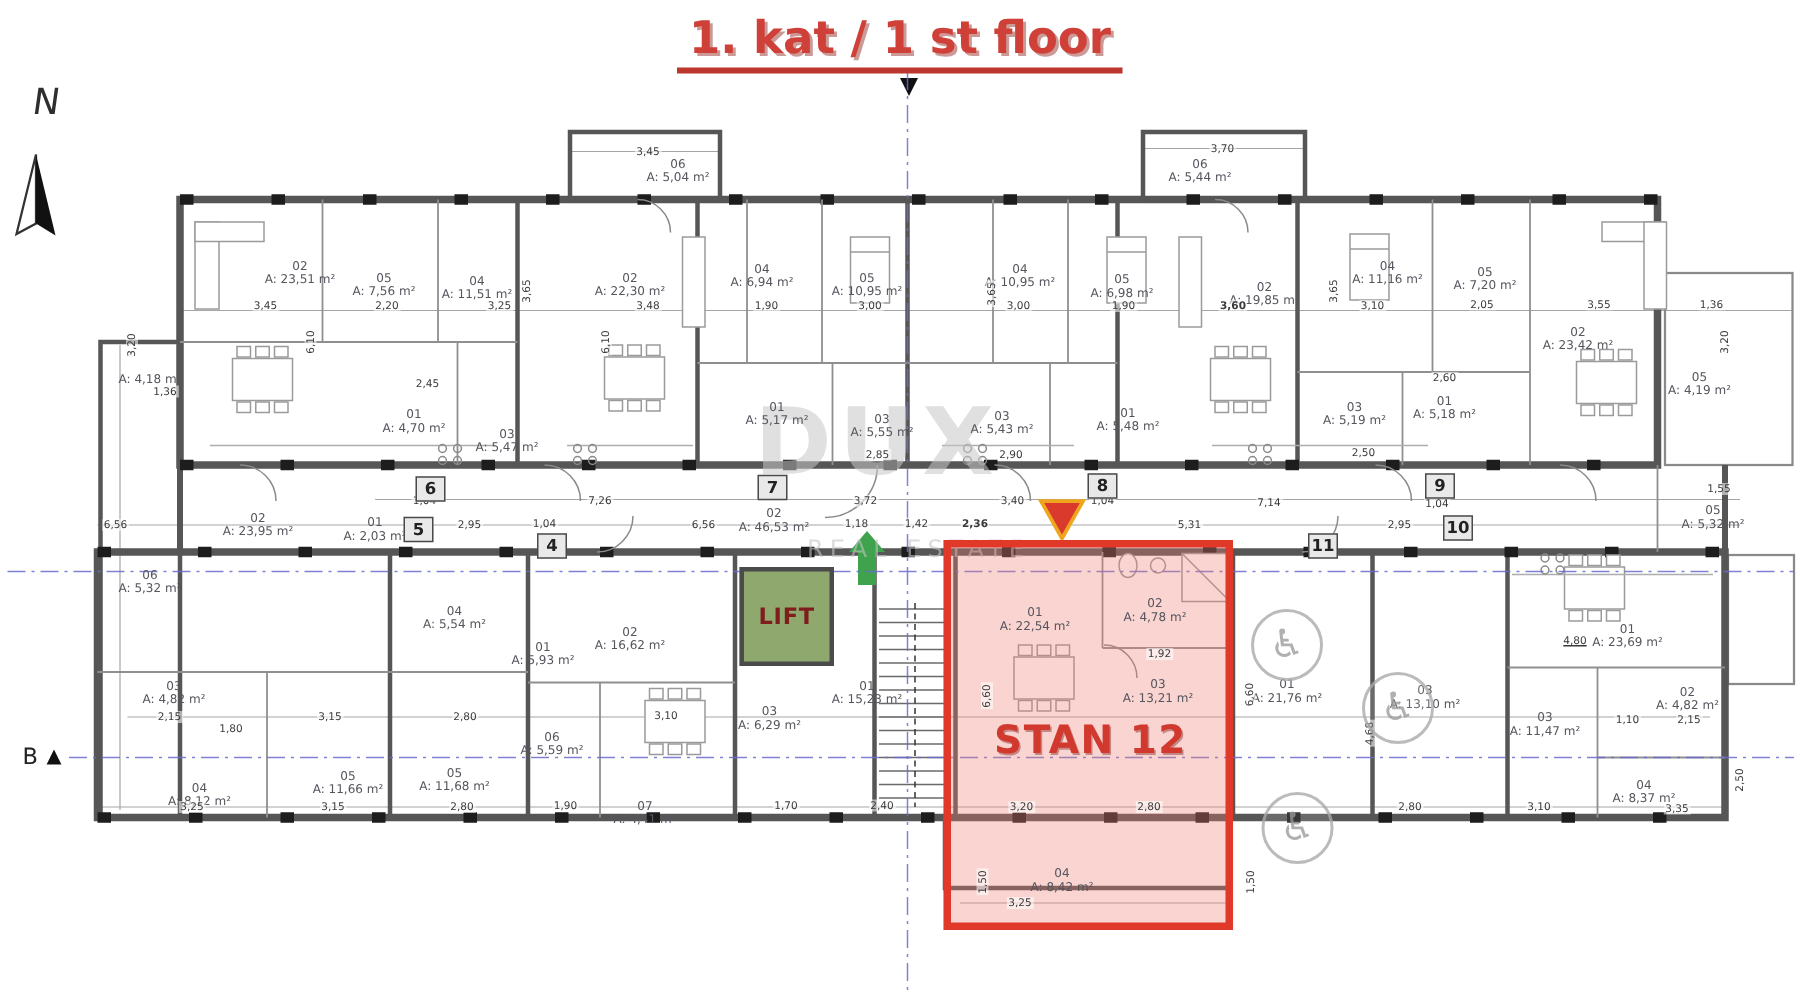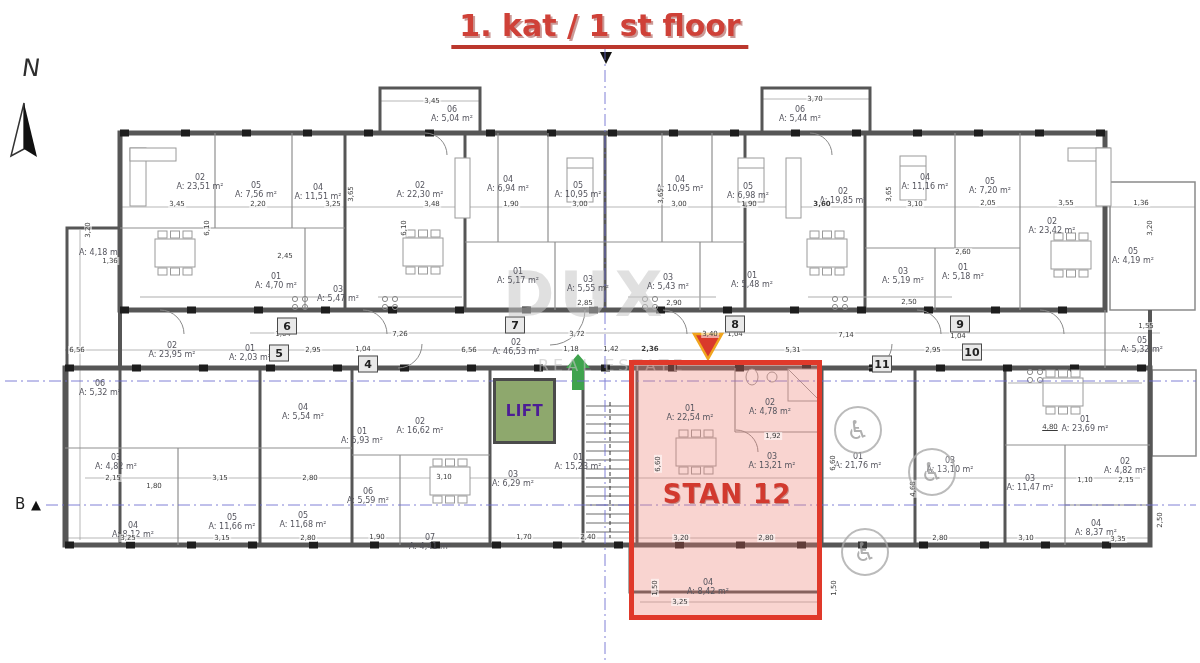--- a/index.html
+++ b/index.html
@@ -4,21 +4,21 @@
 <style>
   html,body{margin:0;padding:0;background:#fff;}
   #stage{position:relative;width:1200px;height:663px;background:#fff;overflow:hidden;
          font-family:"DejaVu Sans","Liberation Sans",sans-serif;}
   svg{position:absolute;left:0;top:0;z-index:1;}
   .wm{position:absolute;z-index:2;color:#c8c8c8;font-weight:bold;}
   #wm1{left:503px;top:258px;font-size:62px;letter-spacing:5px;opacity:.55;}
   #wm2{left:538px;top:356px;font-size:16px;letter-spacing:4px;opacity:.6;font-weight:normal;color:#c4c4c4;}
   #lift-box{position:absolute;z-index:2;left:493px;top:378px;width:57px;height:60px;
             background:#8ea86d;border:3px solid #4b4b4b;display:flex;align-items:center;justify-content:center;
-            color:#4c1d95;font-weight:bold;font-size:15px;letter-spacing:.5px;}
+            color:#7f1d1d;font-weight:bold;font-size:15px;letter-spacing:.5px;}
   #stan-overlay{position:absolute;z-index:3;left:629px;top:360px;width:193px;height:260px;
             background:rgba(238,123,112,.33);border:5px solid #e0392a;box-sizing:border-box;}
   #stan-label{position:absolute;z-index:4;left:727px;top:494px;transform:translate(-50%,-50%);
             font-size:26px;font-weight:bold;color:#d2392e;letter-spacing:1px;
             text-shadow:1px 1px 0 rgba(120,20,15,.4);white-space:nowrap;}
   #labels{position:absolute;left:0;top:0;width:1200px;height:663px;z-index:4;}
   .room-label{position:absolute;transform:translate(-50%,-50%);text-align:center;color:#55555e;
             font-size:8px;line-height:1.15;white-space:nowrap;}
   .room-label .num{display:block;}
   .dim-label{position:absolute;transform:translate(-50%,-50%);font-size:7px;color:#3a3a3a;
@@ -321,21 +321,21 @@
       <div class="dim-label" style="left: 110px; top: 261px;">1,36</div>
       <div class="dim-label" style="left: 400px; top: 334px;">7,26</div>
       <div class="dim-label" style="left: 283px; top: 334px;">1,04</div>
       <div class="dim-label" style="left: 313px; top: 350px;">2,95</div>
       <div class="dim-label" style="left: 363px; top: 349px;">1,04</div>
       <div class="dim-label" style="left: 469px; top: 350px;">6,56</div>
       <div class="dim-label" style="left: 577px; top: 334px;">3,72</div>
       <div class="dim-label" style="left: 571px; top: 349px;">1,18</div>
       <div class="dim-label" style="left: 611px; top: 349px;">1,42</div>
       <div class="dim-label" style="left: 650px; top: 349px; font-weight: bold;">2,36</div>
-      <div class="dim-label" style="left: 710px; top: 334px;">3,40</div>
+      <div class="dim-label" style="left: 675px; top: 334px;">3,40</div>
       <div class="dim-label" style="left: 846px; top: 335px;">7,14</div>
       <div class="dim-label" style="left: 735px; top: 334px;">1,04</div>
       <div class="dim-label" style="left: 793px; top: 350px;">5,31</div>
       <div class="dim-label" style="left: 958px; top: 336px;">1,04</div>
       <div class="dim-label" style="left: 933px; top: 350px;">2,95</div>
       <div class="dim-label" style="left: 1146px; top: 326px;">1,55</div>
       <div class="dim-label" style="left: 77px; top: 350px;">6,56</div>
       <div class="dim-label" style="left: 128px; top: 538px;">3,25</div>
       <div class="dim-label" style="left: 154px; top: 486px;">1,80</div>
       <div class="dim-label" style="left: 113px; top: 478px;">2,15</div>

